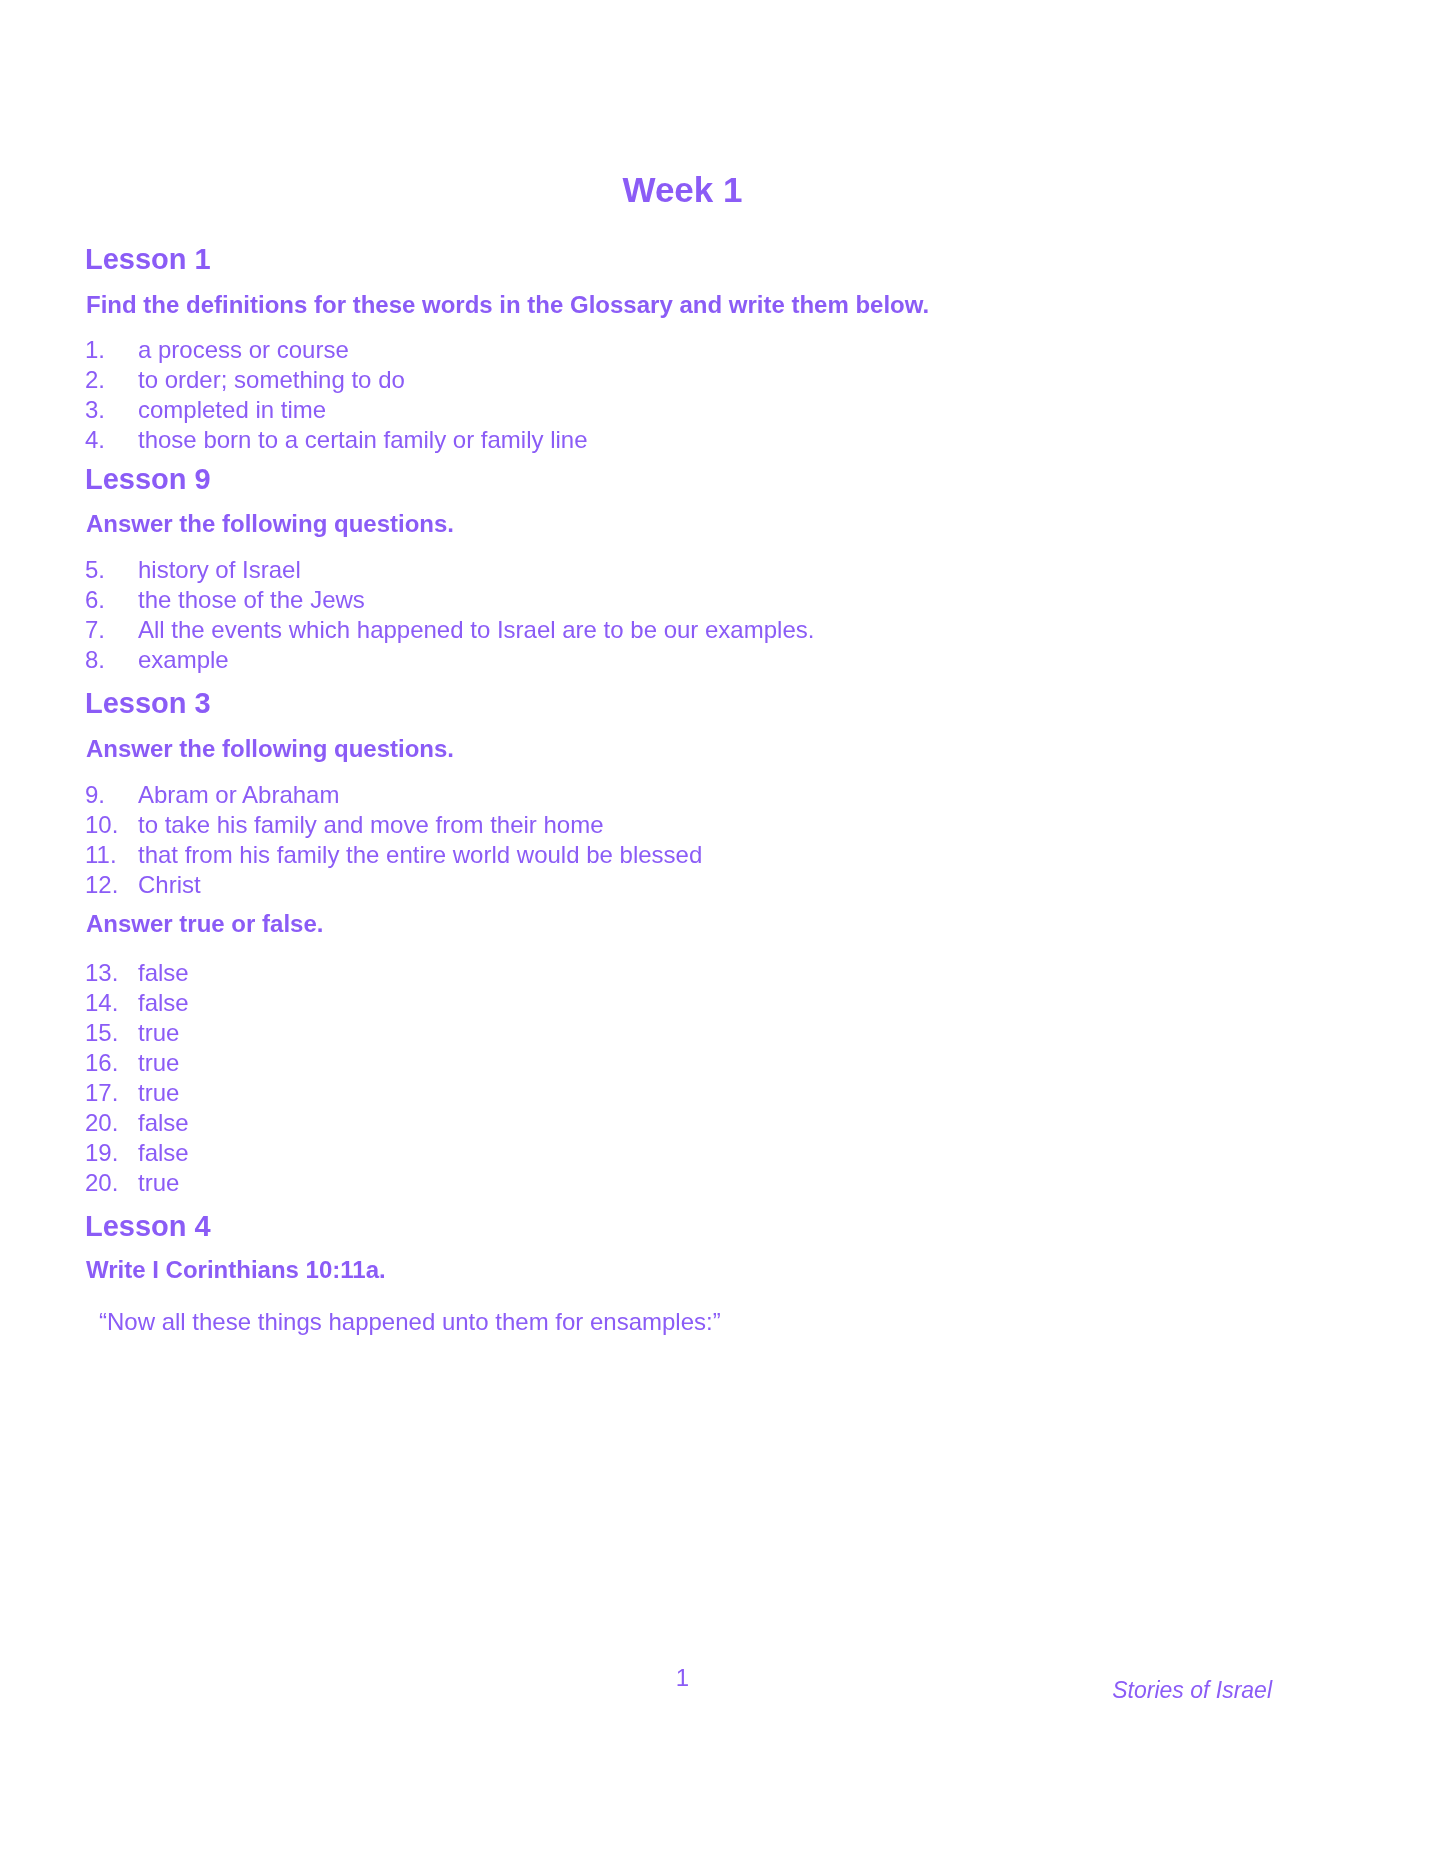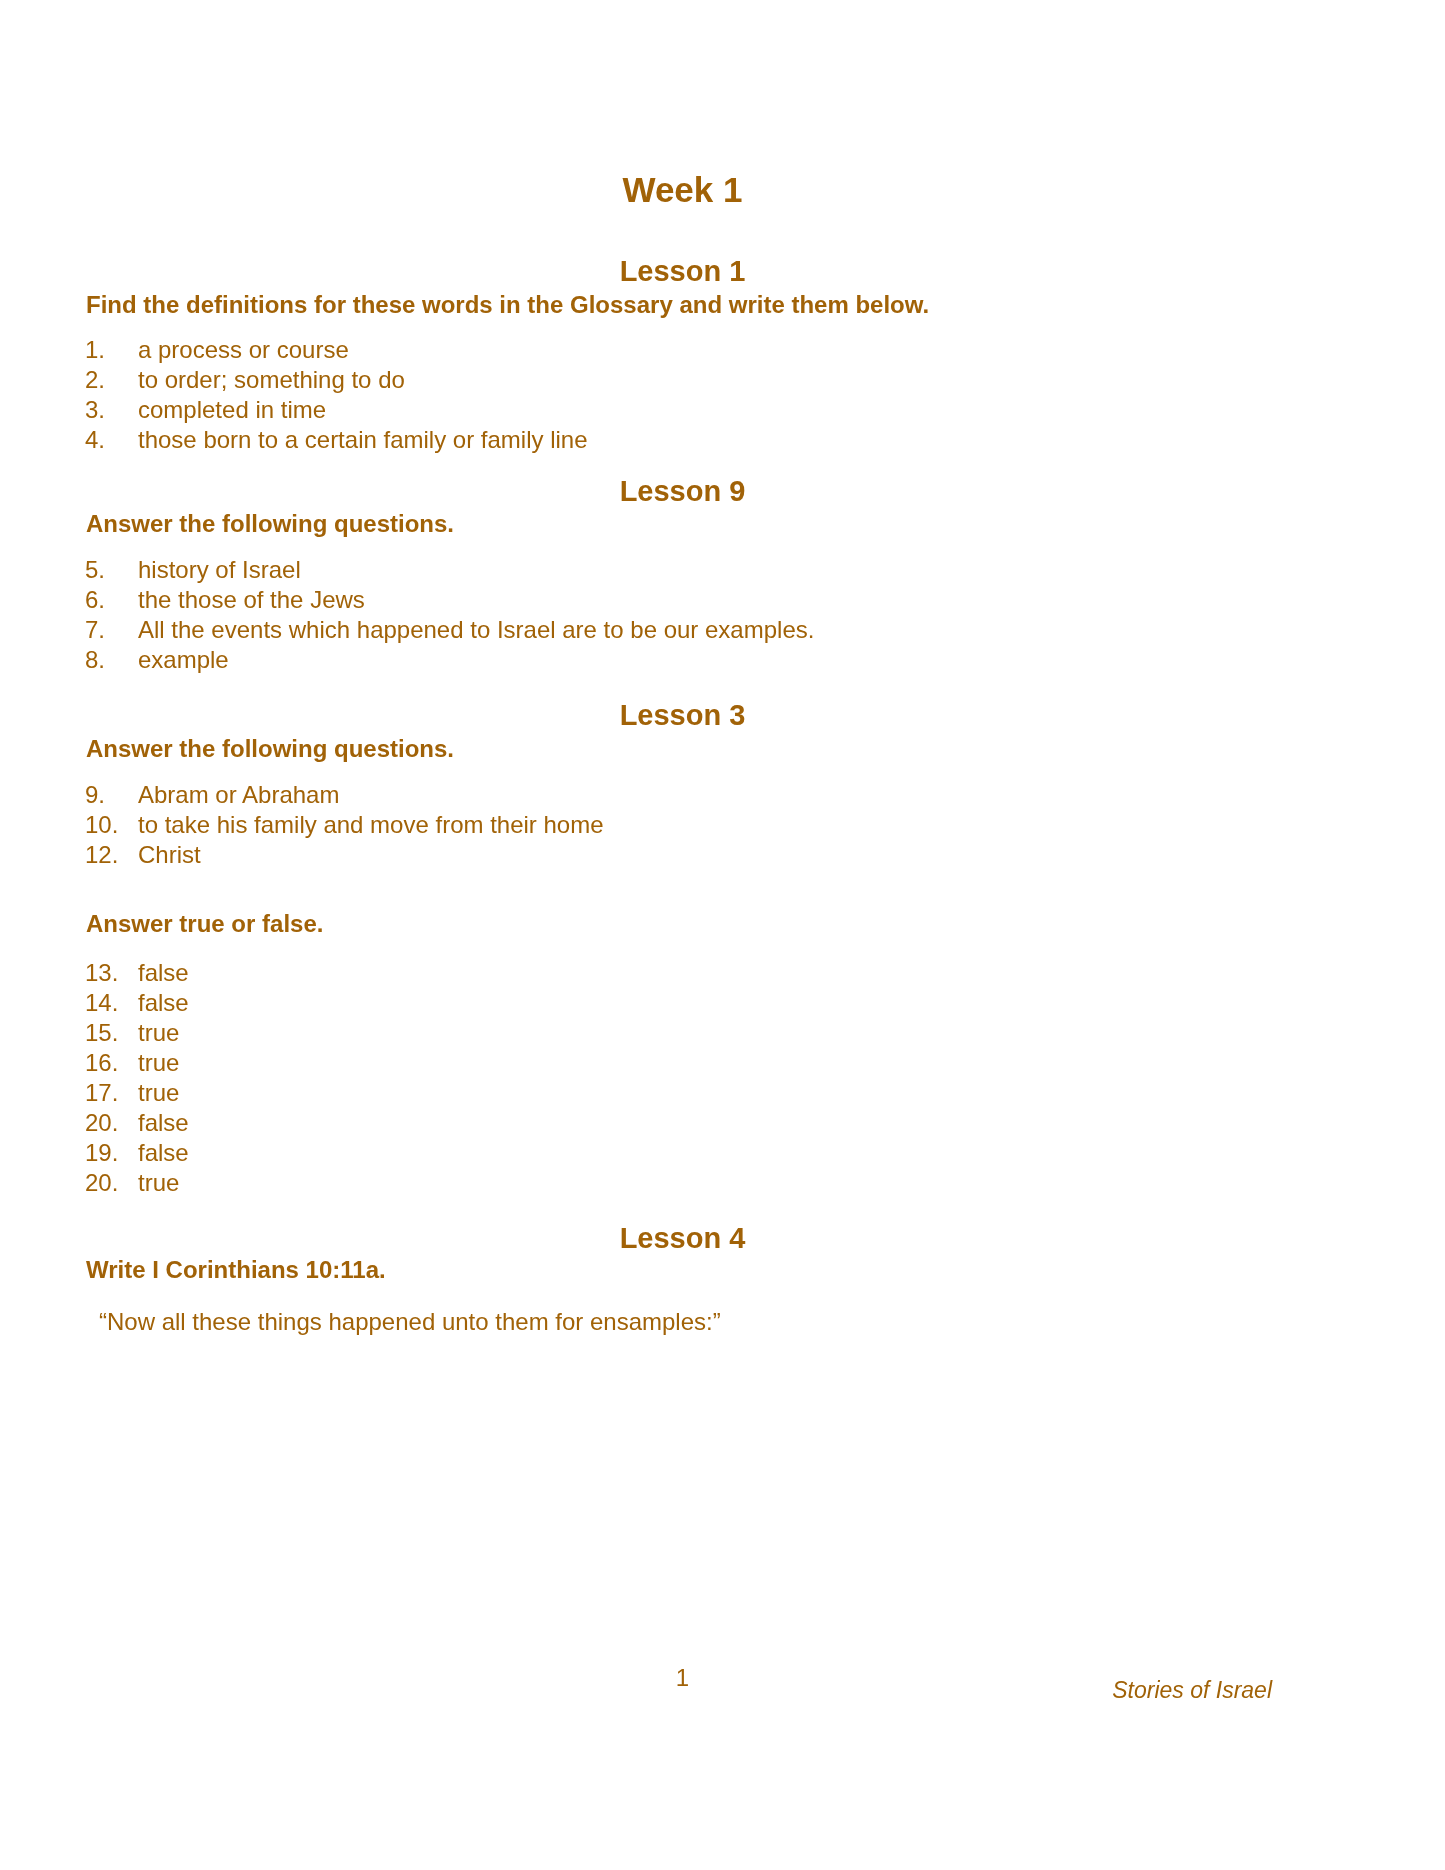--- a/index.html
+++ b/index.html
@@ -5,41 +5,40 @@
   html, body {
     margin: 0;
     padding: 0;
     background: #ffffff;
   }
   .page {
     position: relative;
     width: 1445px;
     height: 1870px;
     background: #ffffff;
-    color: #a16207;
+    color: #8b5cf6;
     font-family: "Liberation Sans", sans-serif;
     overflow: hidden;
   }
   .week-title {
     position: absolute;
     left: 85px;
     right: 165px;
     top: 171px;
     margin: 0;
     text-align: center;
     font-size: 35px;
     font-weight: bold;
     line-height: 1.1;
   }
   .lesson-title {
     position: absolute;
     left: 85px;
     right: 165px;
-    margin: 12px;
-    text-align: center;
+    margin: 0;
     font-size: 29px;
     font-weight: bold;
     line-height: 1.1;
   }
   .instruction {
     position: absolute;
     left: 85px;
     right: 165px;
     margin: 1px;
     font-size: 24px;
@@ -143,20 +142,24 @@
   <div class="answer-list" style="top:780px">
     <div class="row">
       <span class="num">9.</span>
       <span class="txt">Abram or Abraham</span>
     </div>
     <div class="row">
       <span class="num">10.</span>
       <span class="txt">to take his family and move from their home</span>
     </div>
     <div class="row">
+      <span class="num">11.</span>
+      <span class="txt">that from his family the entire world would be blessed</span>
+    </div>
+    <div class="row">
       <span class="num">12.</span>
       <span class="txt">Christ</span>
     </div>
   </div>
   <p class="instruction" style="top:909px">Answer true or false.</p>
   <div class="answer-list" style="top:958px">
     <div class="row">
       <span class="num">13.</span>
       <span class="txt">false</span>
     </div>

